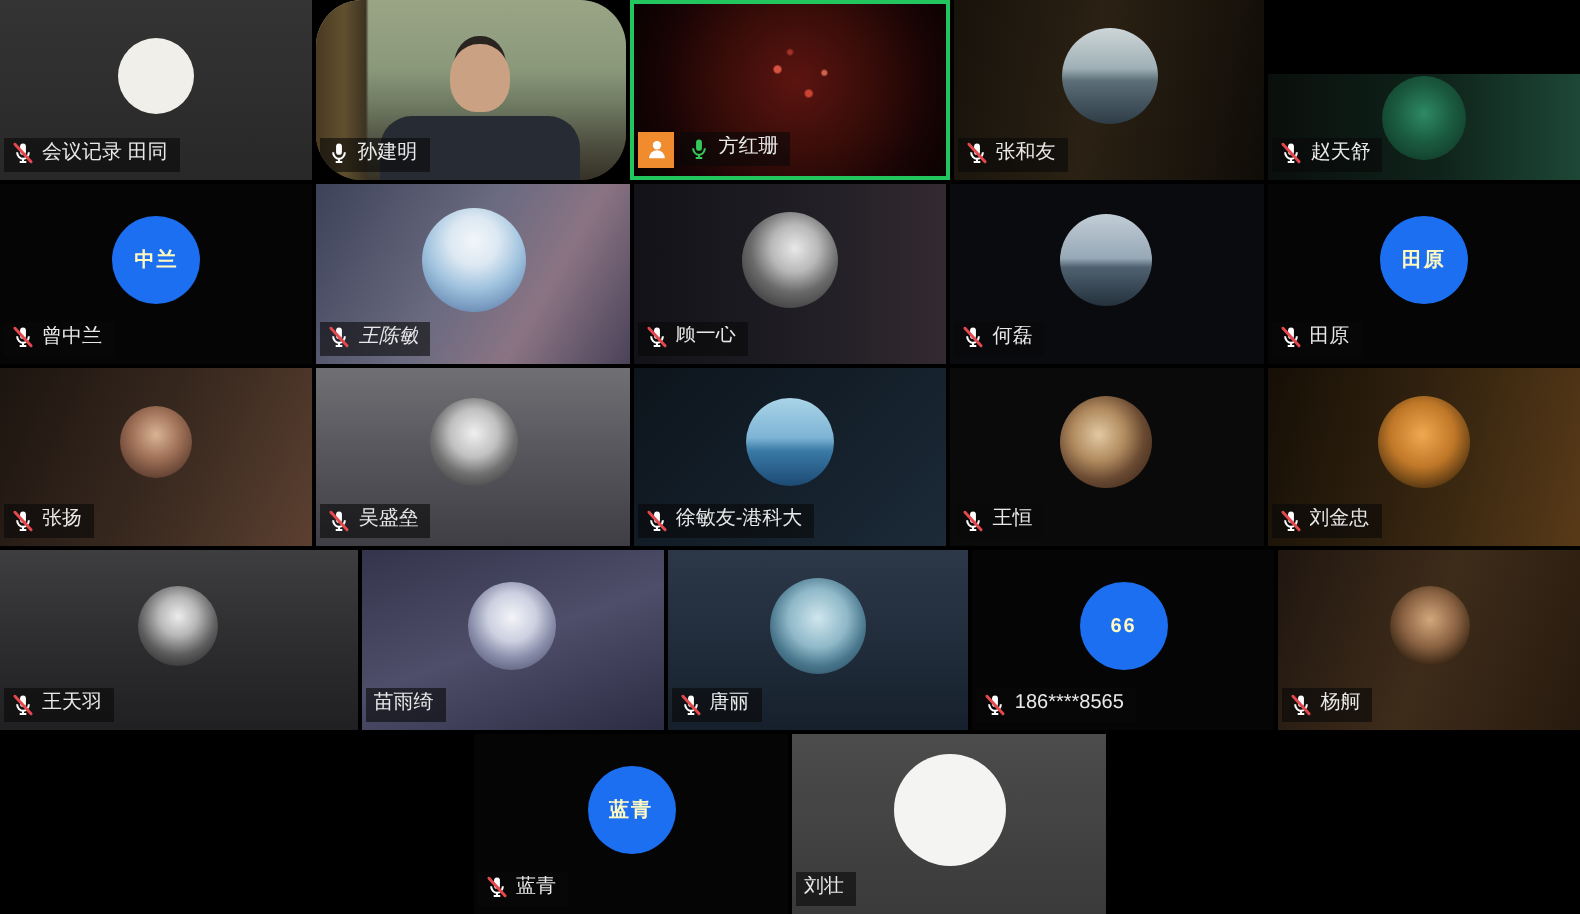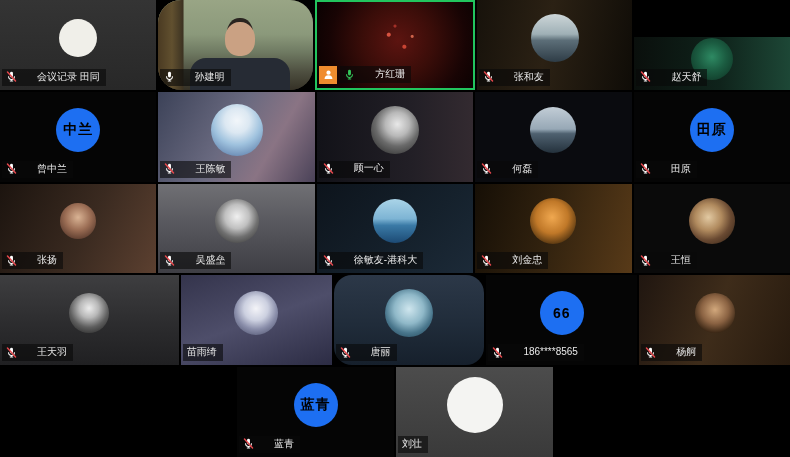--- a/index.html
+++ b/index.html
@@ -13,21 +13,21 @@
   .row.centered{justify-content:center;text-align:right;}
   .tile{
     position:relative;flex:1;min-width:0;background:#050505;
     overflow:hidden;box-sizing:border-box;cursor:pointer;
   }
   .row.centered .tile{flex:0 0 157px;}
   .tile.selected{border:2px solid #22c55e;}
   .avatar{
     position:absolute;left:50%;top:42%;transform:translate(-50%,-50%);
     border-radius:50%;display:flex;align-items:center;justify-content:center;
-    color:#000000;font-size:14px;font-weight:bold;letter-spacing:1px;
+    color:#fef9c3;font-size:10px;font-weight:bold;letter-spacing:1px;
     background:#1d6ff2;overflow:hidden;
   }
   .scene{position:absolute;inset:0;}
   .scene-office{
     background-image:
       linear-gradient(90deg,#4a3a22 0%,#61502f 9%,#3d3322 16%,rgba(61,51,34,0) 17%),
       linear-gradient(180deg,#99a585 0%,#8b997b 38%,#6f7a62 58%,#4e4f40 80%,#353126 100%);
   }
   .scene-office::before{
     content:"";position:absolute;left:53%;top:24%;width:30px;height:34px;
@@ -40,21 +40,21 @@
   }
   .namebar{
     position:absolute;left:2px;bottom:4px;
     display:flex;align-items:center;max-width:96%;
   }
   .badge{
     width:18px;height:18px;background:#f08c2e;display:flex;
     align-items:center;justify-content:center;margin-right:3px;flex:none;
   }
   .chip{
-    display:flex;align-items:center;gap:20px;
+    display:flex;align-items:center;gap:4px;
     background:rgba(8,8,8,0.6);padding:2px 6px 3px 4px;min-width:0;
   }
   .pname{
     color:#e8e8e8;font-size:10px;line-height:12px;white-space:nowrap;
     overflow:hidden;text-overflow:ellipsis;
   }
   .mic{flex:none;color:#fff;}
   .mic-body{fill:currentColor;}
   .mic-arc{stroke:currentColor;fill:none;stroke-width:1.1;}
   .mic-stem{stroke:currentColor;stroke-width:1.1;}
@@ -167,21 +167,21 @@
           <rect class="mic-body" x="4.4" y="0.8" width="3.2" height="6.2" rx="1.6"></rect>
           <path class="mic-arc" d="M2.8 5.6 a3.2 3.6 0 0 0 6.4 0"></path>
           <line class="mic-stem" x1="6" y1="9.4" x2="6" y2="10.6"></line>
           <line class="mic-stem" x1="4.2" y1="10.9" x2="7.8" y2="10.9"></line>
           <line class="mic-slash" x1="1.6" y1="1.2" x2="10.4" y2="10.8"></line>
         </svg>
         <span class="pname">曾中兰</span>
       </span>
     </div>
   </div>
-      <div class="tile" style="background: linear-gradient(120deg, rgb(60, 66, 88) 0%, rgb(106, 106, 128) 45%, rgb(138, 116, 132) 70%, rgb(74, 66, 88) 100%);">
+      <div class="tile" style="background: linear-gradient(120deg, rgb(60, 66, 88) 0%, rgb(106, 106, 128) 45%, rgb(138, 116, 132) 70%, rgb(74, 66, 88) 100%); font-style: italic;">
 
     <div class="avatar" style="height: 52px; width: 52px; background: radial-gradient(circle at 50% 32%, rgb(242, 246, 250) 0%, rgb(220, 232, 242) 28%, rgb(159, 194, 222) 55%, rgb(76, 108, 156) 100%);"></div>
     <div class="namebar">
 
       <span class="chip">
         <svg class="mic muted" viewBox="0 0 12 12" width="11" height="11" aria-hidden="true">
           <rect class="mic-body" x="4.4" y="0.8" width="3.2" height="6.2" rx="1.6"></rect>
           <path class="mic-arc" d="M2.8 5.6 a3.2 3.6 0 0 0 6.4 0"></path>
           <line class="mic-stem" x1="6" y1="9.4" x2="6" y2="10.6"></line>
           <line class="mic-stem" x1="4.2" y1="10.9" x2="7.8" y2="10.9"></line>
@@ -288,51 +288,51 @@
           <rect class="mic-body" x="4.4" y="0.8" width="3.2" height="6.2" rx="1.6"></rect>
           <path class="mic-arc" d="M2.8 5.6 a3.2 3.6 0 0 0 6.4 0"></path>
           <line class="mic-stem" x1="6" y1="9.4" x2="6" y2="10.6"></line>
           <line class="mic-stem" x1="4.2" y1="10.9" x2="7.8" y2="10.9"></line>
           <line class="mic-slash" x1="1.6" y1="1.2" x2="10.4" y2="10.8"></line>
         </svg>
         <span class="pname">徐敏友-港科大</span>
       </span>
     </div>
   </div>
+      <div class="tile" style="background: rgb(10, 10, 10);">
+
+    <div class="avatar" style="height: 46px; width: 46px; background: radial-gradient(circle at 42% 42%, rgb(226, 201, 162) 0%, rgb(176, 138, 94) 35%, rgb(106, 74, 50) 60%, rgb(40, 26, 16) 100%);"></div>
+    <div class="namebar">
+
+      <span class="chip">
+        <svg class="mic muted" viewBox="0 0 12 12" width="11" height="11" aria-hidden="true">
+          <rect class="mic-body" x="4.4" y="0.8" width="3.2" height="6.2" rx="1.6"></rect>
+          <path class="mic-arc" d="M2.8 5.6 a3.2 3.6 0 0 0 6.4 0"></path>
+          <line class="mic-stem" x1="6" y1="9.4" x2="6" y2="10.6"></line>
+          <line class="mic-stem" x1="4.2" y1="10.9" x2="7.8" y2="10.9"></line>
+          <line class="mic-slash" x1="1.6" y1="1.2" x2="10.4" y2="10.8"></line>
+        </svg>
+        <span class="pname">王恒</span>
+      </span>
+    </div>
+  </div>
       <div class="tile" style="background: linear-gradient(105deg, rgb(22, 15, 6) 0%, rgb(51, 35, 15) 50%, rgb(88, 58, 24) 100%);">
 
     <div class="avatar" style="height: 46px; width: 46px; background: radial-gradient(circle at 48% 42%, rgb(240, 168, 80) 0%, rgb(192, 120, 40) 45%, rgb(92, 58, 18) 75%, rgb(34, 20, 6) 100%);"></div>
     <div class="namebar">
 
       <span class="chip">
         <svg class="mic muted" viewBox="0 0 12 12" width="11" height="11" aria-hidden="true">
           <rect class="mic-body" x="4.4" y="0.8" width="3.2" height="6.2" rx="1.6"></rect>
           <path class="mic-arc" d="M2.8 5.6 a3.2 3.6 0 0 0 6.4 0"></path>
           <line class="mic-stem" x1="6" y1="9.4" x2="6" y2="10.6"></line>
           <line class="mic-stem" x1="4.2" y1="10.9" x2="7.8" y2="10.9"></line>
           <line class="mic-slash" x1="1.6" y1="1.2" x2="10.4" y2="10.8"></line>
         </svg>
         <span class="pname">刘金忠</span>
-      </span>
-    </div>
-  </div>
-      <div class="tile" style="background: rgb(10, 10, 10);">
-
-    <div class="avatar" style="height: 46px; width: 46px; background: radial-gradient(circle at 42% 42%, rgb(226, 201, 162) 0%, rgb(176, 138, 94) 35%, rgb(106, 74, 50) 60%, rgb(40, 26, 16) 100%);"></div>
-    <div class="namebar">
-
-      <span class="chip">
-        <svg class="mic muted" viewBox="0 0 12 12" width="11" height="11" aria-hidden="true">
-          <rect class="mic-body" x="4.4" y="0.8" width="3.2" height="6.2" rx="1.6"></rect>
-          <path class="mic-arc" d="M2.8 5.6 a3.2 3.6 0 0 0 6.4 0"></path>
-          <line class="mic-stem" x1="6" y1="9.4" x2="6" y2="10.6"></line>
-          <line class="mic-stem" x1="4.2" y1="10.9" x2="7.8" y2="10.9"></line>
-          <line class="mic-slash" x1="1.6" y1="1.2" x2="10.4" y2="10.8"></line>
-        </svg>
-        <span class="pname">王恒</span>
       </span>
     </div>
   </div>
     </div>
     <div class="row">
       <div class="tile" style="background: linear-gradient(rgb(62, 62, 64) 0%, rgb(44, 44, 46) 55%, rgb(32, 32, 34) 100%); padding-left: 28px;">
 
     <div class="avatar" style="height: 40px; width: 40px; background: radial-gradient(circle at 50% 38%, rgb(236, 236, 236) 0%, rgb(184, 184, 184) 30%, rgb(94, 94, 94) 60%, rgb(22, 22, 22) 100%);"></div>
     <div class="namebar">
 
@@ -352,21 +352,21 @@
 
     <div class="avatar" style="height: 44px; width: 44px; background: radial-gradient(circle at 50% 40%, rgb(244, 244, 248) 0%, rgb(204, 208, 224) 35%, rgb(138, 142, 170) 60%, rgb(60, 64, 92) 100%);"></div>
     <div class="namebar">
 
       <span class="chip">
 
         <span class="pname">苗雨绮</span>
       </span>
     </div>
   </div>
-      <div class="tile" style="background: linear-gradient(rgb(44, 56, 72) 0%, rgb(32, 44, 58) 55%, rgb(22, 32, 44) 100%); border-radius: 18px;">
+      <div class="tile" style="background: linear-gradient(rgb(44, 56, 72) 0%, rgb(32, 44, 58) 55%, rgb(22, 32, 44) 100%);">
 
     <div class="avatar" style="height: 48px; width: 48px; background: radial-gradient(circle at 50% 42%, rgb(207, 230, 238) 0%, rgb(143, 184, 200) 40%, rgb(73, 118, 140) 65%, rgb(28, 58, 76) 100%);"></div>
     <div class="namebar">
 
       <span class="chip">
         <svg class="mic muted" viewBox="0 0 12 12" width="11" height="11" aria-hidden="true">
           <rect class="mic-body" x="4.4" y="0.8" width="3.2" height="6.2" rx="1.6"></rect>
           <path class="mic-arc" d="M2.8 5.6 a3.2 3.6 0 0 0 6.4 0"></path>
           <line class="mic-stem" x1="6" y1="9.4" x2="6" y2="10.6"></line>
           <line class="mic-stem" x1="4.2" y1="10.9" x2="7.8" y2="10.9"></line>

